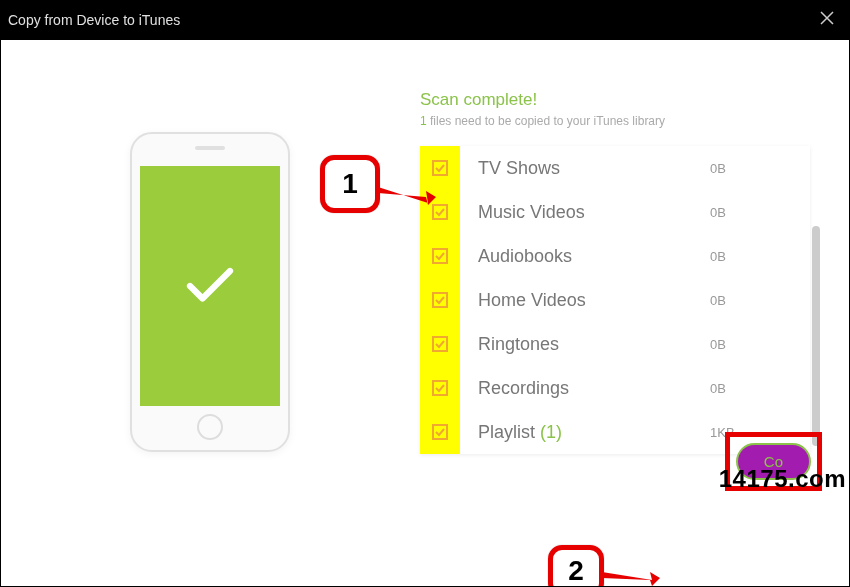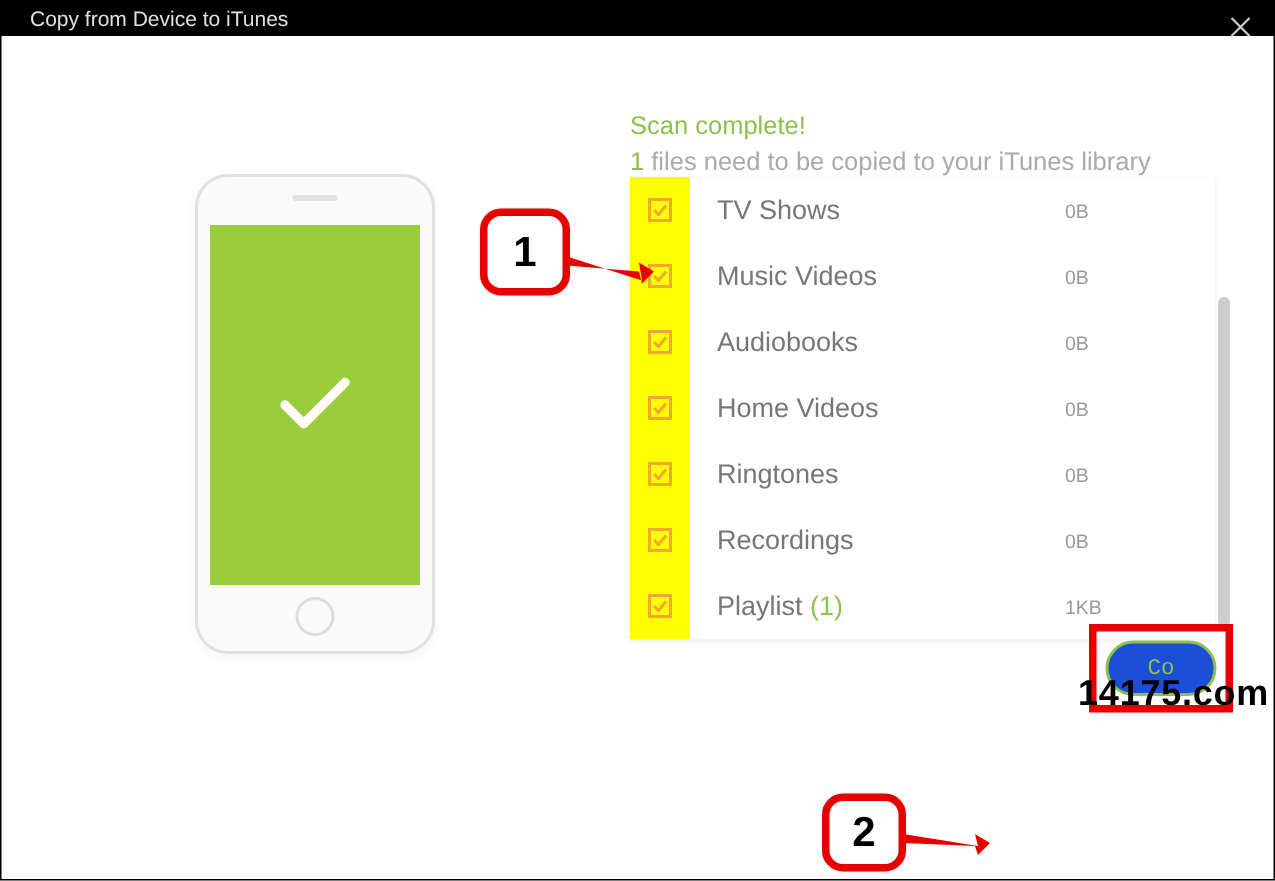--- a/index.html
+++ b/index.html
@@ -1,47 +1,47 @@
 <!DOCTYPE html>
 <html><head>
 <meta charset="utf-8">
 <style>
 * { margin: 0; padding: 0; box-sizing: border-box; }
 body { width: 850px; height: 587px; font-family: -apple-system, BlinkMacSystemFont, "Segoe UI", Arial, sans-serif; background: #fff; position: relative; overflow: hidden; }
-.titlebar { height: 24px; background: #000; color: #e0e0e0; display: flex; align-items: center; padding: 0 20px; position: relative; }
+.titlebar { height: 40px; background: #000; color: #e0e0e0; display: flex; align-items: center; padding: 0 8px; position: relative; }
 .titlebar-text { font-size: 14px; font-weight: 300; }
 .close-btn { position: absolute; right: 15px; top: 10px; color: #ccc; font-size: 18px; cursor: pointer; }
 .main { display: flex; height: 463px; position: relative; }
 .left-panel { width: 420px; display: flex; align-items: center; justify-content: center; padding-top: 40px; }
 .phone { width: 160px; height: 320px; background: #fafafa; border: 2px solid #e0e0e0; border-radius: 22px; position: relative; box-shadow: 0 2px 8px rgba(0,0,0,0.05); }
 .phone-screen { position: absolute; top: 32px; left: 8px; right: 8px; bottom: 44px; background: #9acc3b; display: flex; align-items: center; justify-content: center; }
 .phone-screen svg { width: 60px; height: 60px; }
 .phone-home { position: absolute; bottom: 10px; left: 50%; transform: translateX(-50%); width: 26px; height: 26px; border: 2px solid #ddd; border-radius: 50%; }
 .phone-speaker { position: absolute; top: 12px; left: 50%; transform: translateX(-50%); width: 30px; height: 4px; background: #e0e0e0; border-radius: 2px; }
 .right-panel { flex: 1; padding-top: 50px; padding-right: 40px; position: relative; }
 .status-heading { color: #8bc34a; font-size: 17px; font-weight: 400; margin-bottom: 4px; }
-.status-sub { color: #aaa; font-size: 17px; }
+.status-sub { color: #aaa; font-size: 12px; margin-bottom: 18px; }
 .status-sub .count { color: #8bc34a; }
 .list-wrap { position: relative; background: #fff; box-shadow: 0 1px 4px rgba(0,0,0,0.08); }
 .list { }
 .row { display: flex; align-items: center; height: 44px; padding-right: 20px; }
 .chk-col { width: 40px; height: 44px; background: #ffff00; display: flex; align-items: center; justify-content: center; }
 .chk { width: 16px; height: 16px; border: 2px solid #f0a830; display: flex; align-items: center; justify-content: center; }
 .chk svg { width: 10px; height: 10px; }
 .row-label { flex: 1; color: #777; font-size: 18px; padding-left: 18px; }
 .row-label .count { color: #8bc34a; }
 .row-size { width: 80px; color: #999; font-size: 13px; margin-left: 23px; }
 .scrollbar { position: absolute; right: -10px; top: 80px; width: 8px; height: 220px; background: #ccc; border-radius: 4px; }
 .callout { position: absolute; border: 5px solid #e60000; border-radius: 14px; background: #fff; display: flex; align-items: center; justify-content: center; font-size: 28px; font-weight: 700; color: #000; box-shadow: 0 0 0 1px rgba(0,0,0,0.05); }
 .callout-1 { top: 115px; left: 320px; width: 60px; height: 58px; }
 .callout-2 { top: 505px; left: 548px; width: 56px; height: 52px; }
 .pointer { position: absolute; }
 .pointer svg { display: block; }
 .primary-btn-wrap { position: absolute; right: 28px; bottom: 12px; border: 5px solid #e60000; padding: 6px 6px; }
-.primary-btn { border: 2px solid #8bc34a; border-radius: 22px; padding: 8px 26px; color: #8bc34a; font-size: 15px; background: #1d4ed8; cursor: pointer; font-family: Liberation Mono, monospace; }
+.primary-btn { border: 2px solid #8bc34a; border-radius: 22px; padding: 8px 26px; color: #8bc34a; font-size: 15px; background: #a21caf; cursor: pointer; }
 .watermark { position: absolute; right: 4px; bottom: 10px; font-size: 24px; font-weight: 700; letter-spacing: 0.5px; color: #000; z-index: 50; }
 .border-frame { position: absolute; inset: 0; border: 1px solid #000; pointer-events: none; }
 </style>
 </head>
 <body>
 
 <div class="titlebar">
   <span class="titlebar-text">Copy from Device to iTunes</span>
   <span class="close-btn">
     <svg viewBox="0 0 16 16" width="16" height="16">

